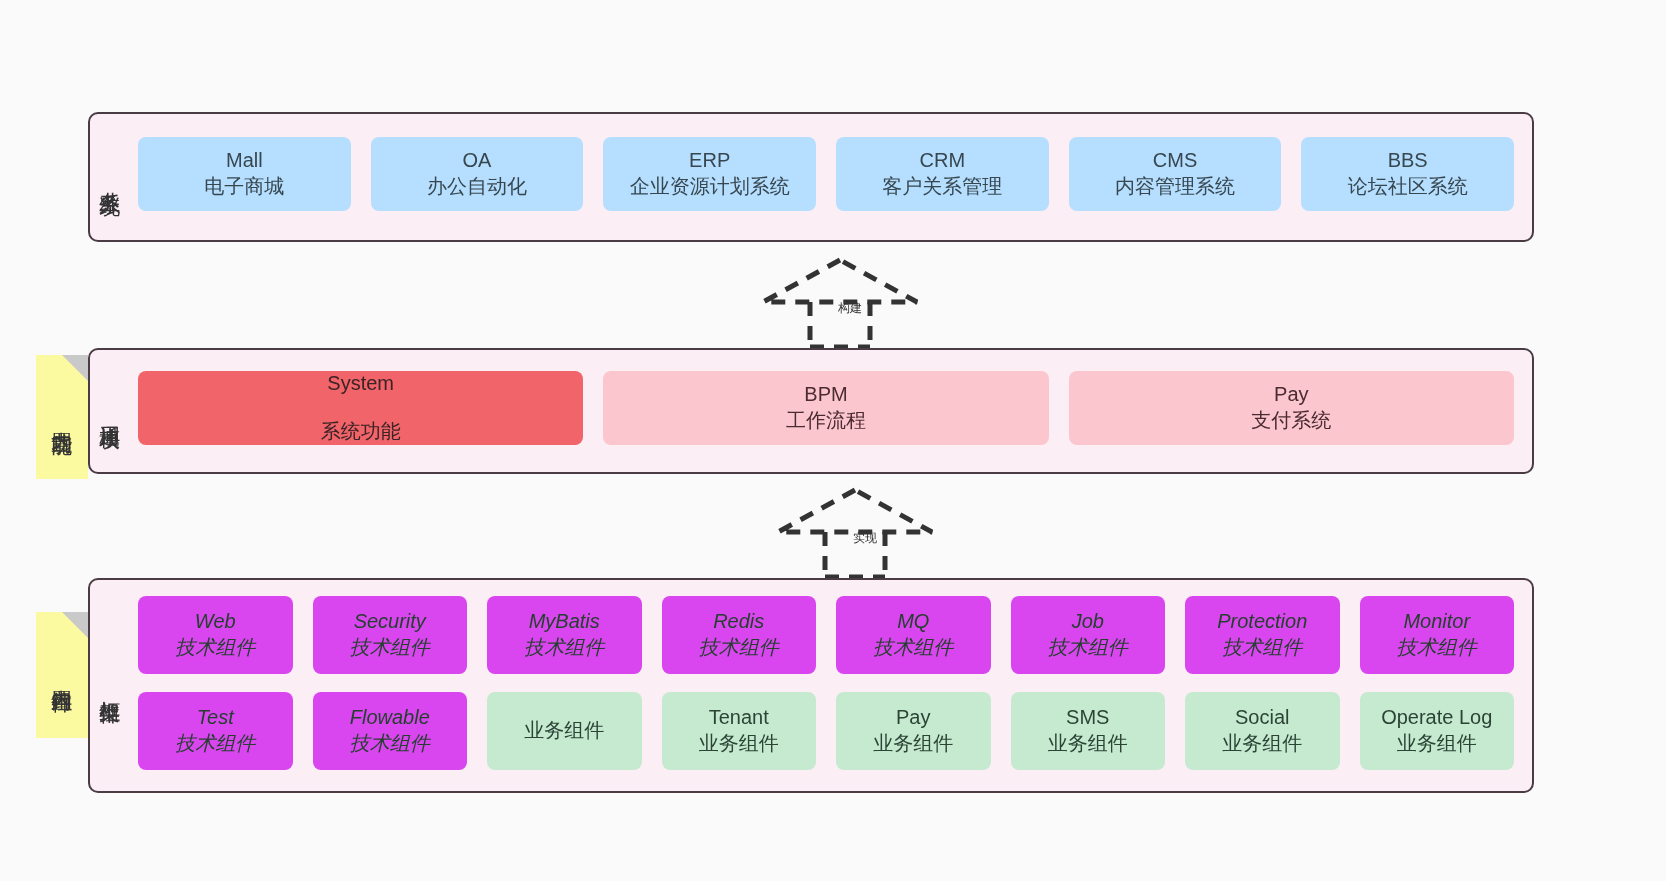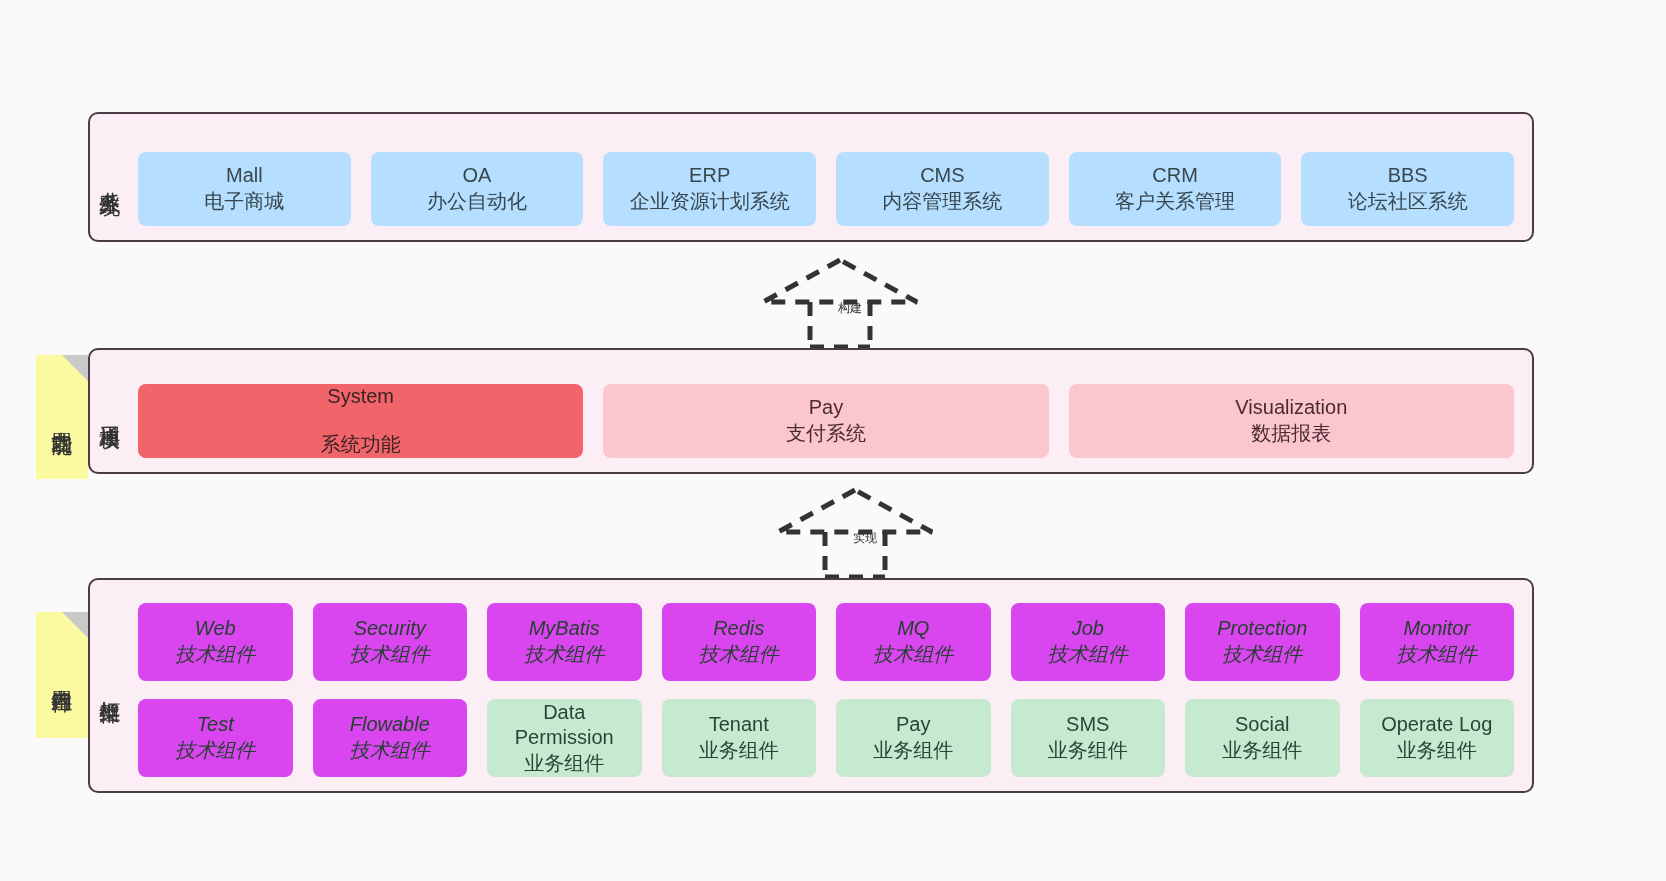--- a/index.html
+++ b/index.html
@@ -48,21 +48,21 @@
     text-orientation: upright;
     letter-spacing: 1px;
     white-space: nowrap;
     padding: 4px 0;
   }
 
   .layer-body {
     flex: 1 1 auto;
     display: flex;
     flex-direction: column;
-    justify-content: flex-end;
+    justify-content: center;
     gap: 18px;
     padding: 8px 18px 14px 8px;
   }
 
   .row {
     display: flex;
     gap: 20px;
     align-items: stretch;
   }
 
@@ -161,26 +161,26 @@
         </div>
         <div class="cell c-blue">
           <span class="t1">OA</span>
           <span class="t2">办公自动化</span>
         </div>
         <div class="cell c-blue">
           <span class="t1">ERP</span>
           <span class="t2">企业资源计划系统</span>
         </div>
         <div class="cell c-blue">
+          <span class="t1">CRM</span>
+          <span class="t2">客户关系管理</span>
+        </div>
+        <div class="cell c-blue">
           <span class="t1">CMS</span>
           <span class="t2">内容管理系统</span>
-        </div>
-        <div class="cell c-blue">
-          <span class="t1">CRM</span>
-          <span class="t2">客户关系管理</span>
         </div>
         <div class="cell c-blue">
           <span class="t1">BBS</span>
           <span class="t2">论坛社区系统</span>
         </div>
       </div>
     </div>
   </div>
 
   <div class="arrow" id="arrow-build">
@@ -197,26 +197,26 @@
 
   <div class="layer" id="layer-modules">
     <div class="layer-label">通用模块</div>
     <div class="layer-body">
       <div class="row">
         <div class="cell c-red">
           <span class="t1">System</span>
           <span class="t2">系统功能</span>
         </div>
         <div class="cell c-pink">
+          <span class="t1">BPM</span>
+          <span class="t2">工作流程</span>
+        </div>
+        <div class="cell c-pink">
           <span class="t1">Pay</span>
           <span class="t2">支付系统</span>
-        </div>
-        <div class="cell c-pink">
-          <span class="t1">Visualization</span>
-          <span class="t2">数据报表</span>
         </div>
       </div>
     </div>
   </div>
 
   <div class="arrow" id="arrow-implement">
     <svg width="170" height="100" viewBox="0 0 170 100">
       <path d="M85 8 L8 50 L162 50 Z" fill="#fafafa" stroke="#333333" stroke-width="5" stroke-dasharray="14,10" stroke-linejoin="miter"></path>
       <path d="M55 50 L55 95 M115 50 L115 95 M55 95 L115 95" fill="none" stroke="#333333" stroke-width="5" stroke-dasharray="14,10"></path>
     </svg>
@@ -269,21 +269,20 @@
       <div class="row">
         <div class="cell c-green">
           <span class="t1">Test</span>
           <span class="t2">技术组件</span>
         </div>
         <div class="cell c-green">
           <span class="t1">Flowable</span>
           <span class="t2">技术组件</span>
         </div>
         <div class="cell c-lightgreen">
-          <span class="t1">Data Permission</span>
           <span class="t2">业务组件</span>
         </div>
         <div class="cell c-lightgreen">
           <span class="t1">Tenant</span>
           <span class="t2">业务组件</span>
         </div>
         <div class="cell c-lightgreen">
           <span class="t1">Pay</span>
           <span class="t2">业务组件</span>
         </div>

